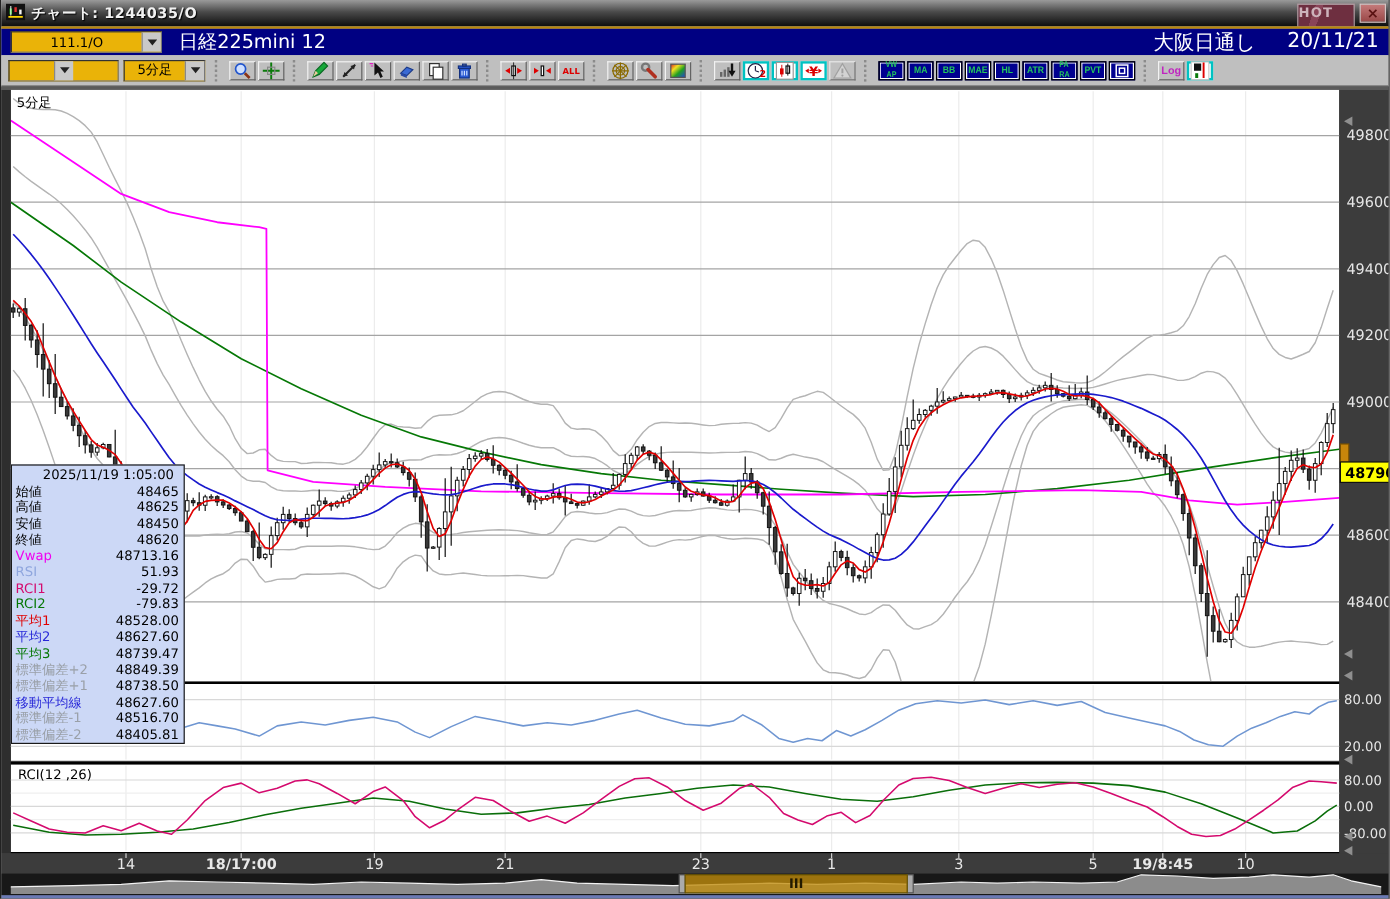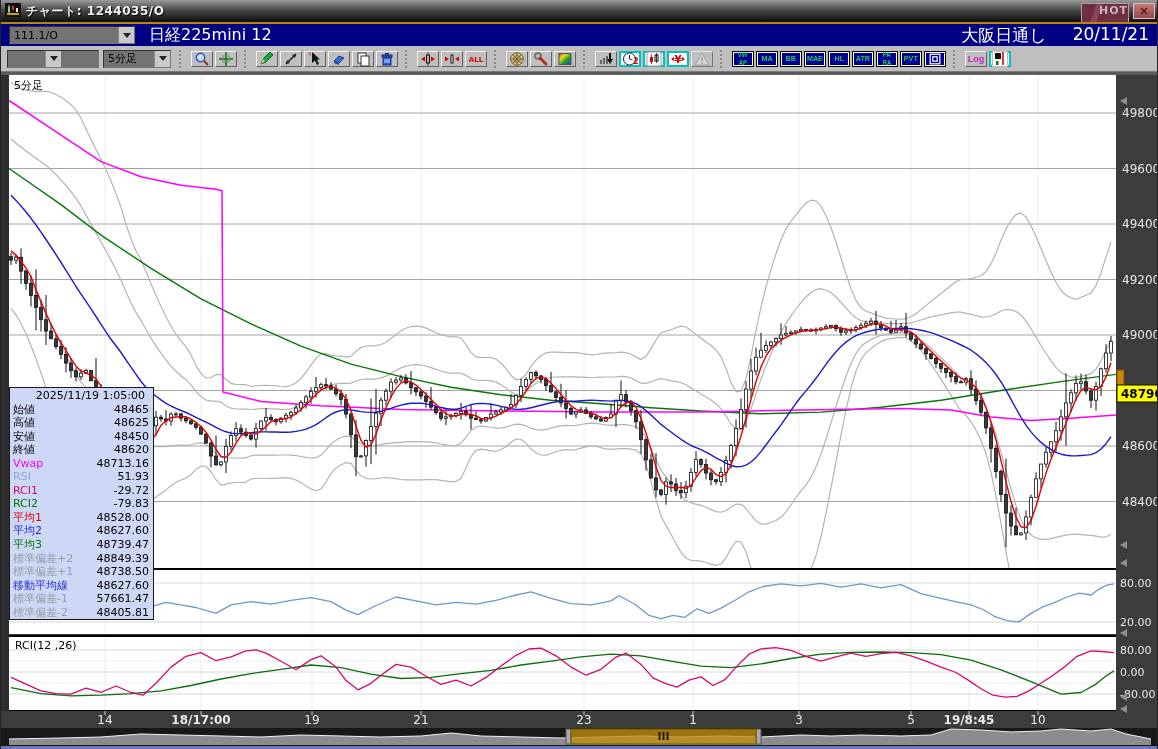--- a/index.html
+++ b/index.html
@@ -2,26 +2,26 @@
 <html><head>
 <meta charset="utf-8">
 <style>
   html,body{margin:0;padding:0;background:#555;}
   *{box-sizing:border-box;}
   body{font-family:"DejaVu Sans",sans-serif;}
   #app{position:relative;width:1158px;height:749px;background:#bfbfbf;overflow:hidden;border-left:1px solid #222;border-right:1px solid #222;}
   
   #titlebar{position:absolute;left:0;top:0;width:1158px;height:22px;background:linear-gradient(#9a9a9a,#4a4a4a 45%,#0d0d0d);display:flex;align-items:center;padding:0 4px;}
   #titlebar .ttl{color:#f2f2f2;font-size:12px;font-weight:bold;margin-left:5px;letter-spacing:.5px;text-shadow:1px 1px 1px #000;}
-  #hotbtn{position:absolute;right:30px;top:3px;width:48px;height:20px;background:linear-gradient(110deg,#6e2f40 0 28%,#8a4458 28% 40%,#6e2f40 40%);border:1px solid #b59aa2;color:#cdb3bb;font-size:11px;font-weight:bold;text-align:right;line-height:14px;letter-spacing:1px;cursor:pointer;}
+  #hotbtn{position:absolute;right:30px;top:3px;width:48px;height:20px;background:linear-gradient(110deg,#6e2f40 0 28%,#8a4458 28% 40%,#6e2f40 40%);border:1px solid #b59aa2;color:#cdb3bb;font-size:11px;font-weight:bold;text-align:left;line-height:14px;letter-spacing:1px;cursor:pointer;}
   #closebtn{position:absolute;right:4px;top:3px;width:22px;height:16px;background:linear-gradient(#c47a7a,#9a4848);border:1px solid #d8c2c2;color:#5a1212;font-weight:bold;font-size:12px;text-align:center;line-height:14px;cursor:pointer;}
   #goldline{position:absolute;left:0;top:22px;width:1158px;height:2px;background:#b8860b;}
   
   #navbar{position:absolute;left:0;top:24px;width:1158px;height:22px;background:#000082;display:flex;align-items:center;color:#fff;font-size:12px;}
-  .combo{height:18px;background:#737373;border:1px solid #777;border-top-color:#333;border-left-color:#333;display:flex;align-items:center;font-size:11px;color:#000;cursor:pointer;}
+  .combo{height:18px;background:#eab308;border:1px solid #777;border-top-color:#333;border-left-color:#333;display:flex;align-items:center;font-size:11px;color:#000;cursor:pointer;text-align:center;}
   .combo .cval{flex:1;padding:0 4px;white-space:nowrap;overflow:hidden;}
   .combo .carr{width:16px;height:16px;background:#c9c9c9;border-left:1px solid #888;display:flex;align-items:center;justify-content:center;}
   .tri{width:0;height:0;border-left:4px solid transparent;border-right:4px solid transparent;border-top:5px solid #222;}
   #sym-combo{width:126px;margin-left:8px;}
   #inst-name{margin-left:14px;font-size:16px;}
   #nav-right{margin-left:auto;display:flex;gap:26px;padding-right:10px;font-size:17px;}
   
   #toolbar{position:absolute;left:0;top:46px;width:1158px;height:26px;background:#bfbfbf;border-bottom:1px solid #7a7a7a;display:flex;align-items:center;padding-left:6px;}
   .sep{width:7px;height:18px;border-left:2px dotted #8b8b8b;margin:0 4px 0 6px;}
   .tbcombo{width:92px;margin-right:4px;flex-direction:column;}
@@ -917,21 +917,21 @@
       <div class="row">
         <span class="c-gy">標準偏差+1</span>
         <span class="val">48738.50</span>
       </div>
       <div class="row">
         <span class="c-bl">移動平均線</span>
         <span class="val">48627.60</span>
       </div>
       <div class="row">
         <span class="c-gy">標準偏差-1</span>
-        <span class="val">57661.47</span>
+        <span class="val">48516.70</span>
       </div>
       <div class="row">
         <span class="c-gy">標準偏差-2</span>
         <span class="val">48405.81</span>
       </div>
     </div>
 
 </div>
 
 </body></html>

